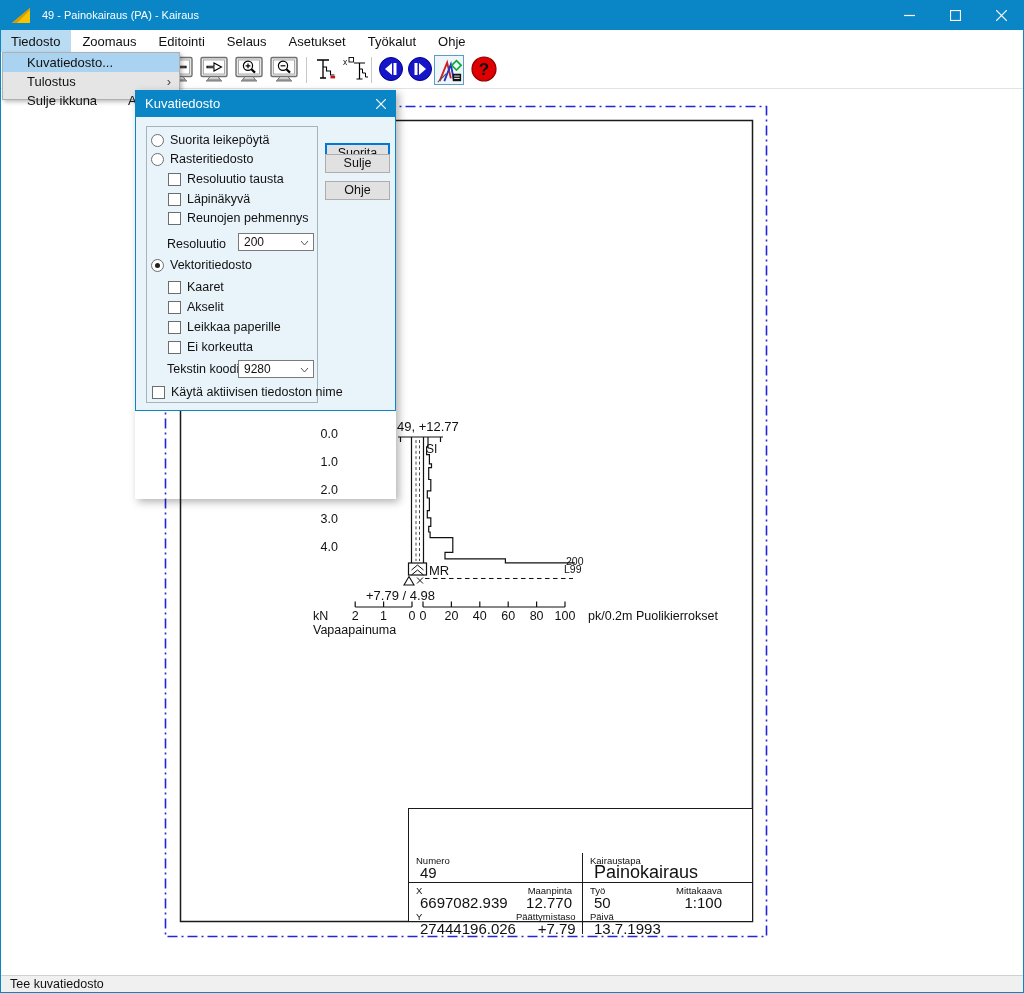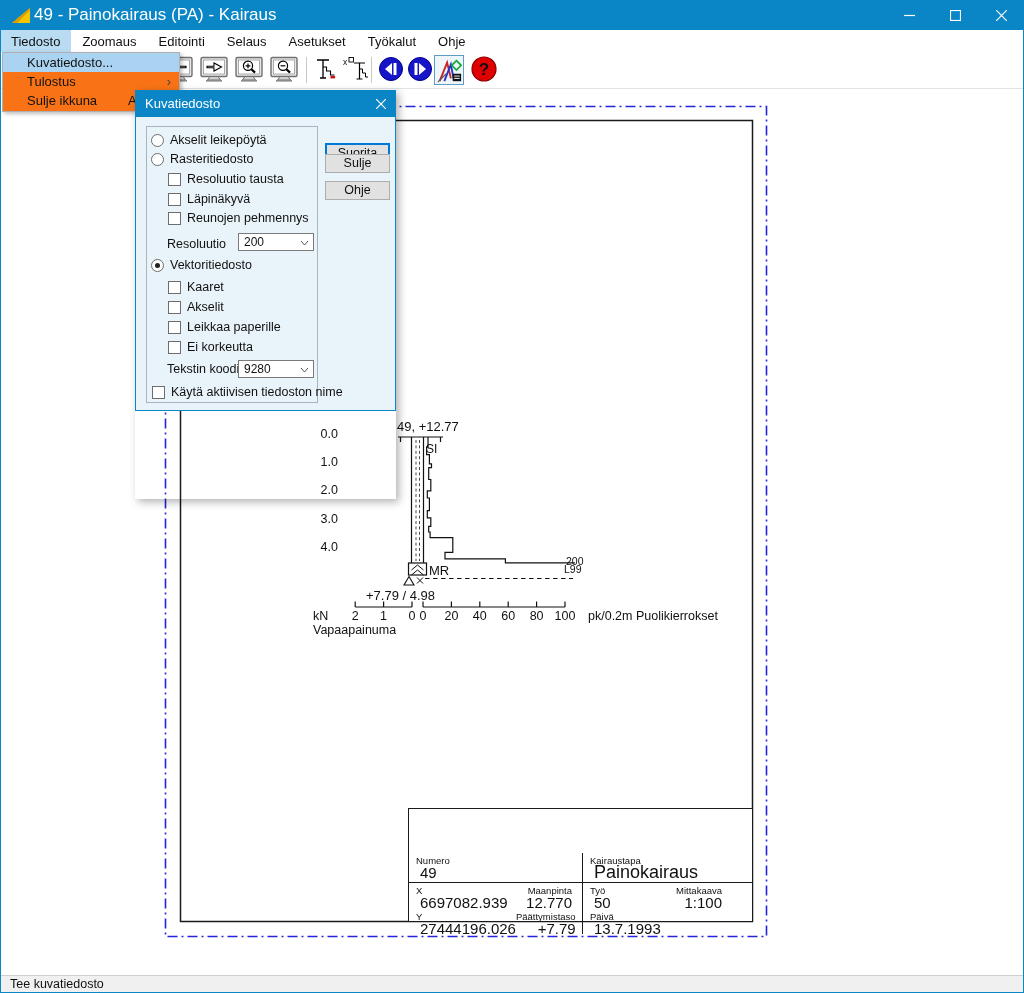--- a/index.html
+++ b/index.html
@@ -4,21 +4,21 @@
 <style>
   * { margin:0; padding:0; box-sizing:border-box; }
   html,body { width:1024px; height:993px; overflow:hidden;
     font-family:"Liberation Sans", sans-serif; background:#fff; position:relative; }
   .frame { position:absolute; inset:0; border:1px solid #0a86c6; pointer-events:none; z-index:95; }
 
   
   .titlebar { position:absolute; left:0; top:0; width:1024px; height:30px;
     background:#0a86c6; display:flex; align-items:center; z-index:20; }
   .titlebar .logo { margin-left:8px; width:24px; height:24px; }
-  .titlebar .title { color:#fff; font-size:17px; margin-left:2px; }
+  .titlebar .title { color:#fff; font-size:11px; margin-left:10px; }
   .winbtns { position:absolute; right:0; top:0; height:30px; display:flex; }
   .winbtn { width:46px; height:30px; display:flex; align-items:center; justify-content:center; }
 
   
   .menubar { position:absolute; left:0; top:30px; width:1024px; height:22px;
     background:#fff; display:flex; align-items:stretch; z-index:20; font-size:13px; }
   .mb-item { padding:3px 11px; color:#111; display:flex; align-items:center; }
   .mb-item.active { background:#b9dcf3;text-align:center; }
 
   
@@ -45,22 +45,22 @@
   .it-cr { flex:1; }
   .it-pair { padding:2px 0 0 7px; }
   .it-val { font-size:15px; padding-left:4px; line-height:13px; }
   .it-big { font-size:18px; }
   .grid2 { display:flex; }
   .grid2 > div { flex:1; }
   .ar { text-align:right; padding-right:10px; }
   .ar2 { text-align:right; padding-right:30px; }
 
   
-  .filemenu { position:absolute; left:2px; top:52px; width:178px; height:60px;
-    background:#f97316; border:1px solid #b0b0b0; box-shadow:2px 2px 4px rgba(0,0,0,.25);
+  .filemenu { position:absolute; left:2px; top:52px; width:178px; height:48px;
+    background:#e5e5e5; border:1px solid #b0b0b0; box-shadow:2px 2px 4px rgba(0,0,0,.25);
     z-index:40; font-size:13px; color:#111; }
   .fm-item { position:relative; height:19px; line-height:19px; padding-left:24px; }
   .fm-item.hl { background:#a9d3f0; }
   .fm-arrow { position:absolute; right:8px; top:0; color:#444; }
   .fm-short { position:absolute; left:125px; top:0; }
 
   
   .dialog { position:absolute; left:135px; top:90px; width:261px; height:409px;
     z-index:50; box-shadow:3px 3px 8px rgba(0,0,0,.3); }
   .dlg-title { height:27px; background:#0a86c6; color:#fff; font-size:13px;
@@ -351,21 +351,21 @@
       <svg width="10" height="10">
           <path d="M0 0 L10 10 M10 0 L0 10" stroke="#fff" stroke-width="1.2"></path>
         </svg>
     </div>
   </div>
   <div class="dlg-body">
     <div class="groupbox"></div>
 
     <div class="opt" style="left:15px;top:15px">
       <span class="rb"></span>
-      <span>Akselit leikepöytä</span>
+      <span>Suorita leikepöytä</span>
     </div>
     <div class="opt" style="left:15px;top:34px">
       <span class="rb"></span>
       <span>Rasteritiedosto</span>
     </div>
     <div class="opt" style="left:32px;top:54px">
       <span class="cb"></span>
       <span>Resoluutio tausta</span>
     </div>
     <div class="opt" style="left:32px;top:74px">

